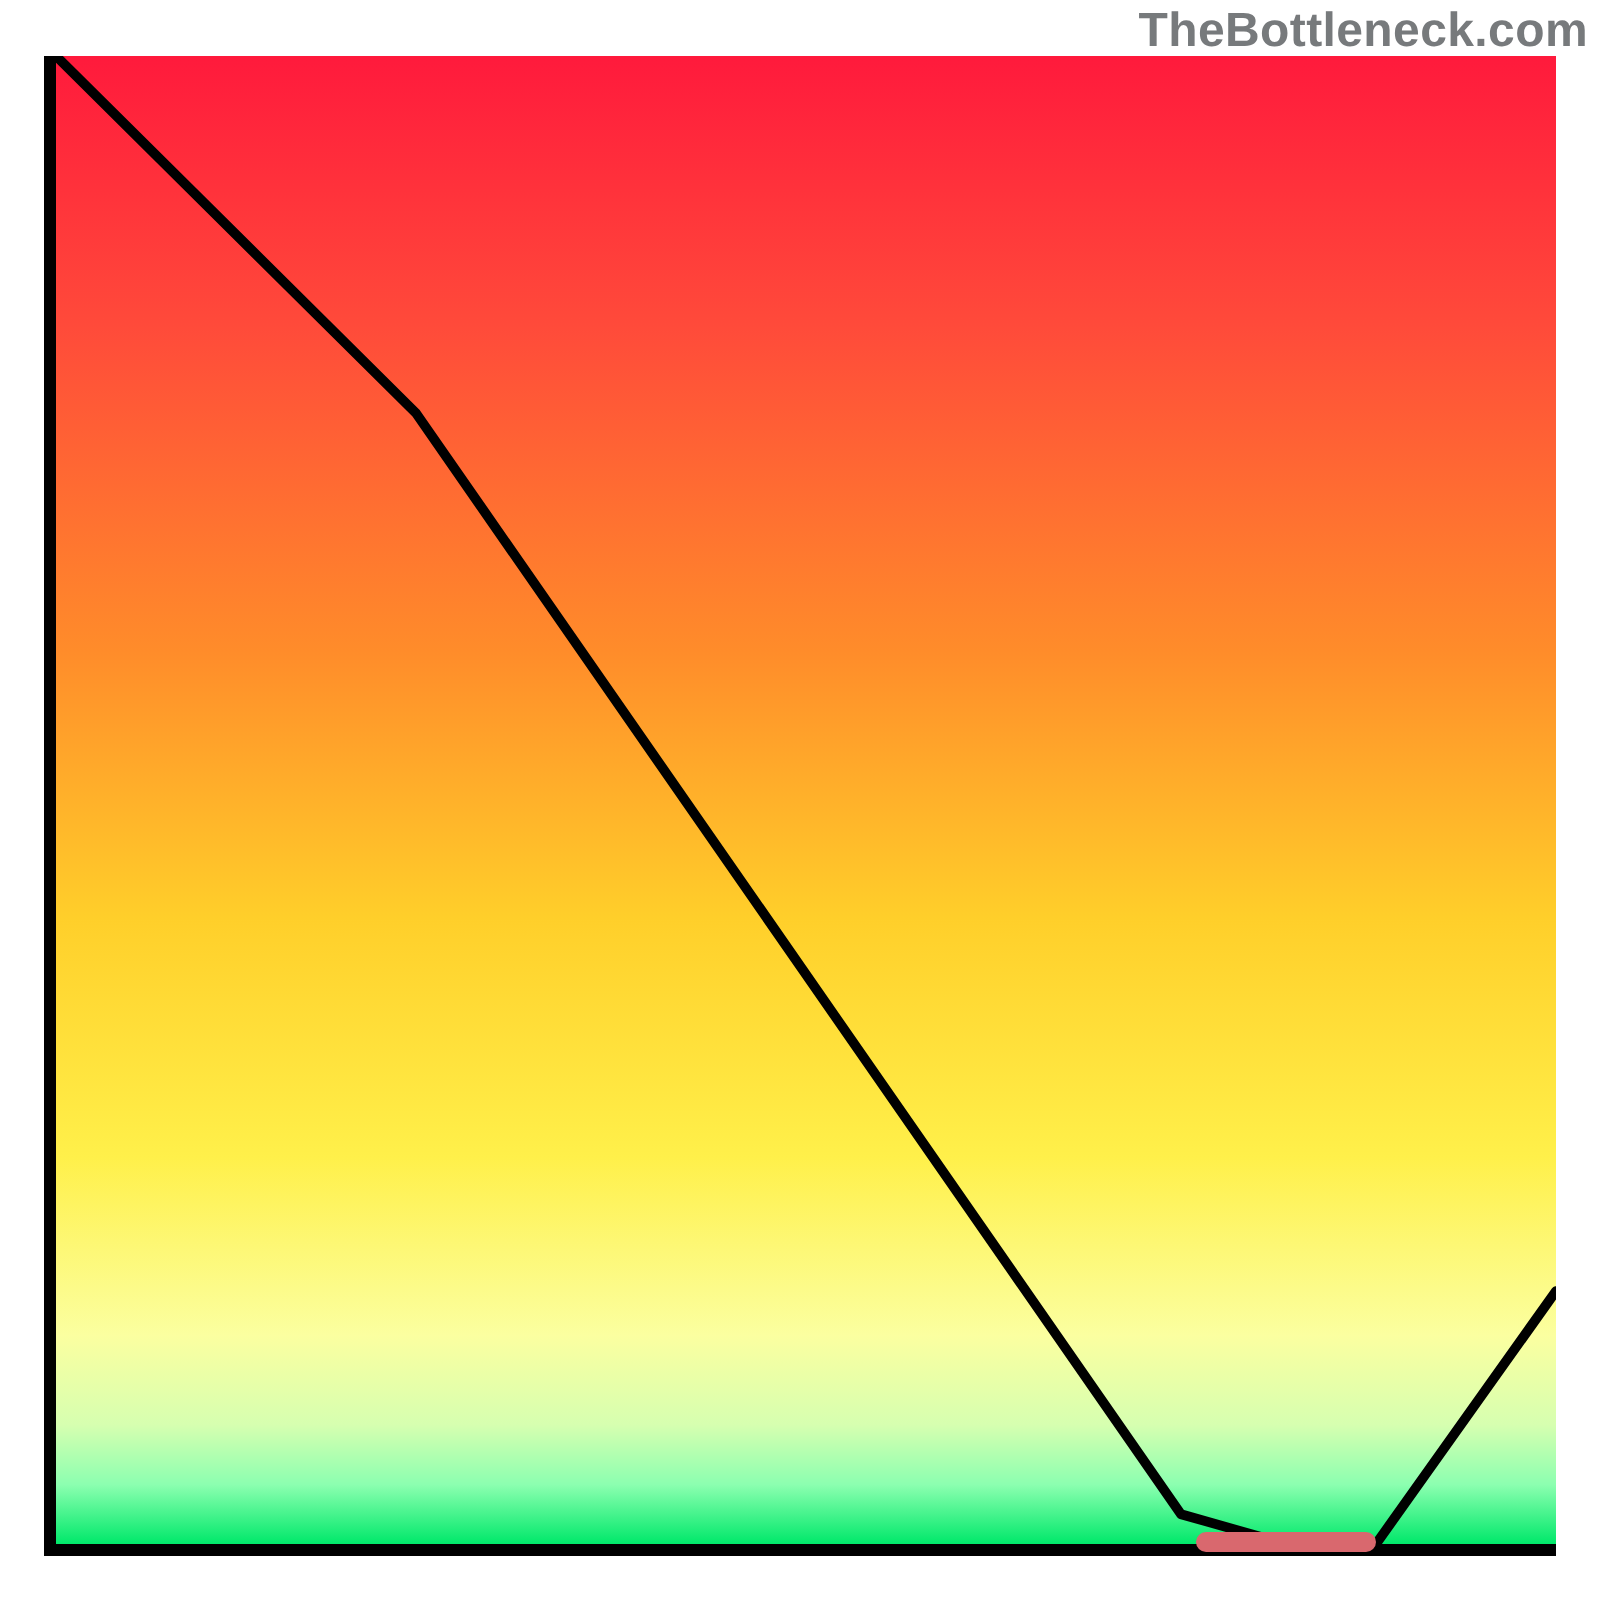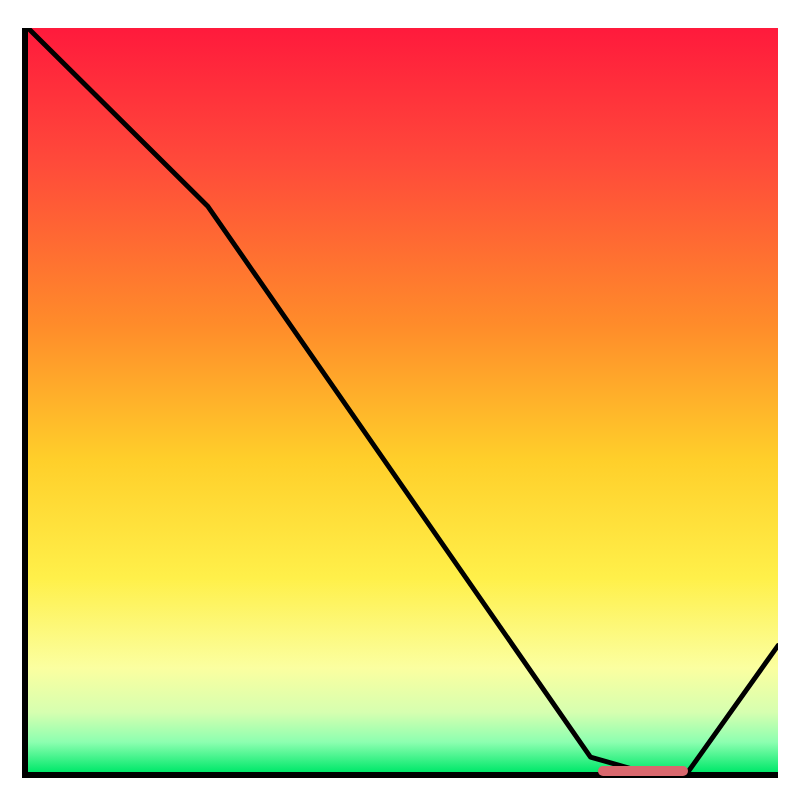--- a/index.html
+++ b/index.html
@@ -58,20 +58,21 @@
     border-radius: 5px;
     background: #d9686e;
     z-index: 3;
   }
 </style>
 </head>
 <body>
 
 <div class="stage">
 
+  <div class="watermark">TheBottleneck.com</div>
 
   <div class="plot-frame">
 
     <svg class="gradient" viewBox="0 0 100 100" preserveAspectRatio="none">
       <defs>
         <linearGradient id="bg-grad" x1="0" y1="0" x2="0" y2="1">
             <stop offset="0%" stop-color="#ff1a3c"></stop>
             <stop offset="18%" stop-color="#ff4a3a"></stop>
             <stop offset="40%" stop-color="#ff8c2a"></stop>
             <stop offset="58%" stop-color="#ffcf2a"></stop>

